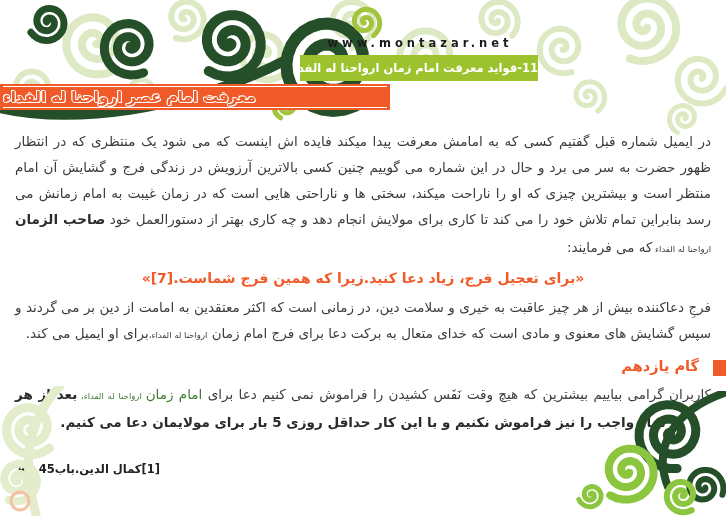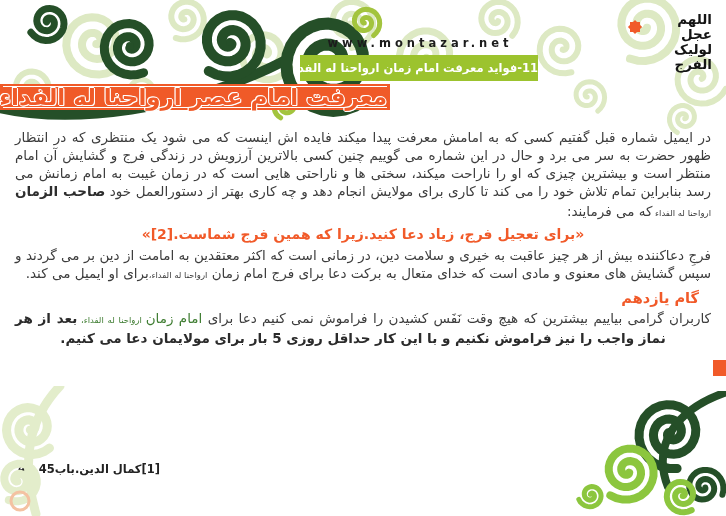--- a/index.html
+++ b/index.html
@@ -20,26 +20,26 @@
   .site-url{position:absolute;top:36px;left:300px;width:240px;text-align:center;
         color:#1c1c1c;font-weight:bold;font-size:11.5px;letter-spacing:4px;}
 
   .topic-bar{position:absolute;top:55px;left:300px;width:238px;height:26px;line-height:26px;
         background:#9cc32e;color:#ffffff;font-weight:bold;font-size:11.5px;
         direction:rtl;text-align:center;white-space:nowrap;overflow:hidden;}
 
   .banner{position:absolute;top:84px;left:0;width:390px;height:26px;background:#f05a28;
         padding:0;box-sizing:border-box;}
   .banner-inner{margin:2px 3px;height:20px;line-height:20px;border-top:1px solid #fff;
-        border-bottom:1px solid #fff;direction:rtl;text-align:center;white-space:nowrap;
-        font-weight:bold;font-size:23px;color:#f05a28;
+        border-bottom:1px solid #fff;direction:rtl;text-align:left;white-space:nowrap;
+        font-weight:bold;font-size:15px;color:#f05a28;
         text-shadow:-1px 0 #fff,1px 0 #fff,0 -1px #fff,0 1px #fff,1px 1px #fff,-1px -1px #fff;}
 
   .content{position:absolute;top:128px;left:15px;right:15px;direction:rtl;
-        font-size:13.5px;line-height:18px;color:#3c3c3c;text-align:justify;}
+        font-size:13.5px;line-height:26px;color:#3c3c3c;text-align:justify;}
   .content p{margin:0 0 1px 0;}
   .emph{font-weight:bold;color:#2e2e2e;}
   .small-dua{font-size:8.5px;}
   .quote{ text-align:center;color:#f15a29;font-weight:bold;font-size:14px;margin:3px 0;}
   .step-heading{color:#f15a29;font-weight:bold;font-size:14.5px;margin:5px 12px 2px 0;text-align:right;}
   .para-step{text-align:justify;text-align-last:center;}
   .imam-green{color:#3f7d32;font-weight:normal;}
   .imam-green-small{color:#3f7d32;font-size:8.5px;}
   .bold-tail{font-weight:bold;color:#2b2b2b;}
   .sq-bullet{position:absolute;top:360px;right:0;width:13px;height:16px;background:#f15a29;}
@@ -74,45 +74,35 @@
       <path d="M208.8,71.1 L216.0,74.6 L223.6,76.3 L231.4,76.4 L238.8,74.7 L245.5,71.5 L251.3,66.9 L255.9,61.2 L259.0,54.8 L260.6,48.0 L260.6,41.1 L259.1,34.5 L256.2,28.5 L252.2,23.4 L247.2,19.4 L241.5,16.6 L235.5,15.2 L229.5,15.2 L223.7,16.5 L218.5,19.0 L214.0,22.5 L210.5,26.9 L208.1,31.8 L207.0,37.0 L207.0,42.2 L208.1,47.2 L210.3,51.7 L213.3,55.4 L217.0,58.4 L221.2,60.3 L225.6,61.3 L230.0,61.3 L234.1,60.3 L237.8,58.4 L240.9,55.8 L243.3,52.8 L244.9,49.3 L245.6,45.7 L245.5,42.2 L244.6,38.9 L243.1,35.9 L241.0,33.5 L238.5,31.7 L235.8,30.6 L233.0,30.1 L230.2,30.3 L227.8,31.1 L225.6,32.3 L223.9,34.0 L222.7,35.9 L222.0,37.9 L221.8,39.9 L222.1,41.8 L222.8,43.4 L223.7,44.8 L224.9,45.8 L226.2,46.4 L227.6,46.6 L228.8,46.5 L229.8,46.1 L230.6,45.5 L231.2,44.8 L231.5,44.0" fill="none" stroke="#254f28" stroke-width="10" stroke-linecap="round"></path>
       <path d="M143.6,72.7 L137.2,74.6 L130.7,75.0 L124.3,74.0 L118.4,71.6 L113.3,68.0 L109.2,63.5 L106.3,58.2 L104.6,52.5 L104.3,46.7 L105.2,41.1 L107.3,35.9 L110.5,31.4 L114.5,27.8 L119.2,25.3 L124.2,23.9 L129.2,23.6 L134.1,24.4 L138.6,26.3 L142.5,29.1 L145.6,32.6 L147.7,36.6 L148.9,40.9 L149.1,45.2 L148.3,49.4 L146.7,53.2 L144.3,56.5 L141.3,59.0 L137.9,60.8 L134.3,61.7 L130.7,61.8 L127.3,61.1 L124.2,59.7 L121.6,57.7 L119.5,55.2 L118.2,52.4 L117.5,49.5 L117.5,46.6 L118.2,43.9 L119.3,41.5 L121.0,39.6 L123.0,38.1 L125.1,37.1 L127.3,36.7 L129.5,36.8 L131.5,37.4 L133.1,38.4 L134.5,39.7 L135.4,41.1 L136.0,42.7 L136.1,44.2 L135.9,45.6 L135.3,46.9 L134.6,47.9 L133.7,48.6 L132.7,49.0 L131.7,49.1 L130.9,48.9 L130.2,48.6 L129.7,48.1" fill="none" stroke="#254f28" stroke-width="9" stroke-linecap="round"></path>
       <path d="M30.9,32.3 L33.9,35.6 L37.4,38.2 L41.4,39.8 L45.6,40.4 L49.8,40.2 L53.7,39.0 L57.1,37.0 L60.0,34.3 L62.2,31.1 L63.5,27.6 L64.0,24.0 L63.7,20.4 L62.6,17.0 L60.8,14.1 L58.5,11.7 L55.7,9.9 L52.7,8.8 L49.6,8.4 L46.6,8.7 L43.7,9.7 L41.3,11.3 L39.3,13.3 L37.9,15.7 L37.1,18.2 L36.8,20.8 L37.2,23.2 L38.1,25.5 L39.4,27.4 L41.1,29.0 L43.0,30.0 L45.0,30.6 L47.1,30.7 L49.0,30.4 L50.7,29.6 L52.2,28.5 L53.3,27.2 L54.0,25.7 L54.3,24.1 L54.3,22.6 L53.9,21.2 L53.3,20.1 L52.4,19.1 L51.4,18.5 L50.4,18.1 L49.3,18.0 L48.4,18.2 L47.5,18.5 L46.9,19.0 L46.5,19.7 L46.2,20.3 L46.2,20.9 L46.3,21.5 L46.6,21.9" fill="none" stroke="#254f28" stroke-width="7" stroke-linecap="round"></path>
       <circle cx="330" cy="62" r="5" fill="#254f28"></circle>
       <circle cx="230" cy="42" r="4" fill="#254f28"></circle>
       <circle cx="130" cy="46" r="4" fill="#254f28"></circle>
       <path d="M373.6,35.5 L376.2,33.0 L378.2,30.0 L379.3,26.8 L379.7,23.4 L379.4,20.1 L378.3,17.0 L376.6,14.3 L374.4,12.1 L371.8,10.5 L369.0,9.6 L366.1,9.3 L363.2,9.7 L360.6,10.7 L358.4,12.2 L356.5,14.1 L355.3,16.4 L354.5,18.8 L354.4,21.3 L354.8,23.6 L355.7,25.7 L357.0,27.6 L358.7,29.0 L360.5,30.0 L362.5,30.5 L364.5,30.5 L366.4,30.1 L368.1,29.4 L369.5,28.2 L370.5,26.9 L371.2,25.4 L371.5,23.8 L371.5,22.3 L371.1,20.9 L370.4,19.7 L369.5,18.7 L368.4,18.0 L367.3,17.6 L366.2,17.5 L365.1,17.6 L364.2,18.0 L363.5,18.5 L362.9,19.2 L362.5,19.9 L362.4,20.7 L362.5,21.4 L362.7,22.0 L363.0,22.4 L363.4,22.7 L363.9,22.9 L364.3,22.9" fill="none" stroke="#a3c43e" stroke-width="5" stroke-linecap="round"></path>
       <path d="M280.6,117.8 L278.2,116.1 L276.3,114.0 L275.0,111.5 L274.3,108.8 L274.2,106.1 L274.7,103.5 L275.8,101.2 L277.3,99.1 L279.2,97.6 L281.4,96.5 L283.7,95.9 L286.0,95.9 L288.2,96.4 L290.2,97.4 L291.9,98.7 L293.2,100.4 L294.1,102.2 L294.5,104.2 L294.4,106.1 L293.9,107.9 L293.1,109.6 L291.9,110.9 L290.5,111.9 L289.0,112.6 L287.4,112.8 L285.8,112.7 L284.4,112.3 L283.1,111.5 L282.1,110.6 L281.4,109.4 L281.0,108.2 L280.8,107.0 L281.0,105.8 L281.4,104.7 L282.0,103.9 L282.8,103.2 L283.6,102.7 L284.5,102.5 L285.4,102.5 L286.2,102.7 L286.8,103.0 L287.4,103.5 L287.7,104.1 L287.9,104.6 L288.0,105.2 L287.9,105.7 L287.6,106.1 L287.3,106.4 L287.0,106.6 L286.7,106.6" fill="none" stroke="#a3c43e" stroke-width="5" stroke-linecap="round"></path>
     </svg>
 
-  <div class="logo">
-    <svg class="logo-star" width="18" height="18" viewBox="0 0 18 18">
-      <rect x="4" y="4" width="10" height="10" fill="#f15a29"></rect>
-      <rect x="4" y="4" width="10" height="10" fill="#f15a29" transform="rotate(45 9 9)"></rect>
-    </svg>
-    <div>اللهم</div>
-    <div>عجل</div>
-    <div>لولیک</div>
-    <div>الفرج</div>
-  </div>
 
   <div class="site-url">www.montazar.net</div>
 
   <div class="topic-bar">11-فواید معرفت امام زمان ارواحنا له الفداء؛دعا</div>
 
   <div class="banner">
     <div class="banner-inner">معرفت امام عصر ارواحنا له الفداء</div>
   </div>
 
   <div class="content">
     <p>
       <span>در ایمیل شماره قبل گفتیم کسی که به امامش معرفت پیدا میکند فایده اش اینست که می شود یک منتظری که در انتظار ظهور حضرت به سر می برد و حال در این شماره می گوییم چنین کسی بالاترین آرزویش در زندگی فرج و گشایش آن امام منتظر است و بیشترین چیزی که او را ناراحت میکند، سختی ها و ناراحتی هایی است که در زمان غیبت به امام زمانش می رسد بنابراین تمام تلاش خود را می کند تا کاری برای مولایش انجام دهد و چه کاری بهتر از دستورالعمل خود </span><span class="emph">صاحب الزمان</span><span class="small-dua"> ارواحنا له الفداء </span><span>که می فرمایند:</span>
     </p>
 
-    <div class="quote">«برای تعجیل فرج، زیاد دعا کنید.زیرا که همین فرج شماست.[2]»</div>
+    <div class="quote">«برای تعجیل فرج، زیاد دعا کنید.زیرا که همین فرج شماست.[7]»</div>
 
     <p>
       <span>فرجِ دعاکننده بیش از هر چیز عاقبت به خیری و سلامت دین، در زمانی است که اکثر معتقدین به امامت از دین بر می گردند و سپس گشایش های معنوی و مادی است که خدای متعال به برکت دعا برای فرج امام زمان </span><span class="small-dua">ارواحنا له الفداء،</span><span>برای او ایمیل می کند.</span>
     </p>
 
     <div class="step-heading">گام یازدهم</div>
 
     <p class="para-step">
       <span>کاربران گرامی بیاییم بیشترین که هیچ وقت نَفَس کشیدن را فراموش نمی کنیم دعا برای </span><span class="imam-green">امام زمان</span><span class="imam-green-small"> ارواحنا له الفداء، </span><span class="bold-tail">بعد از هر نماز واجب را نیز فراموش نکنیم و با این کار حداقل روزی 5 بار برای مولایمان دعا می کنیم.</span>
     </p>

